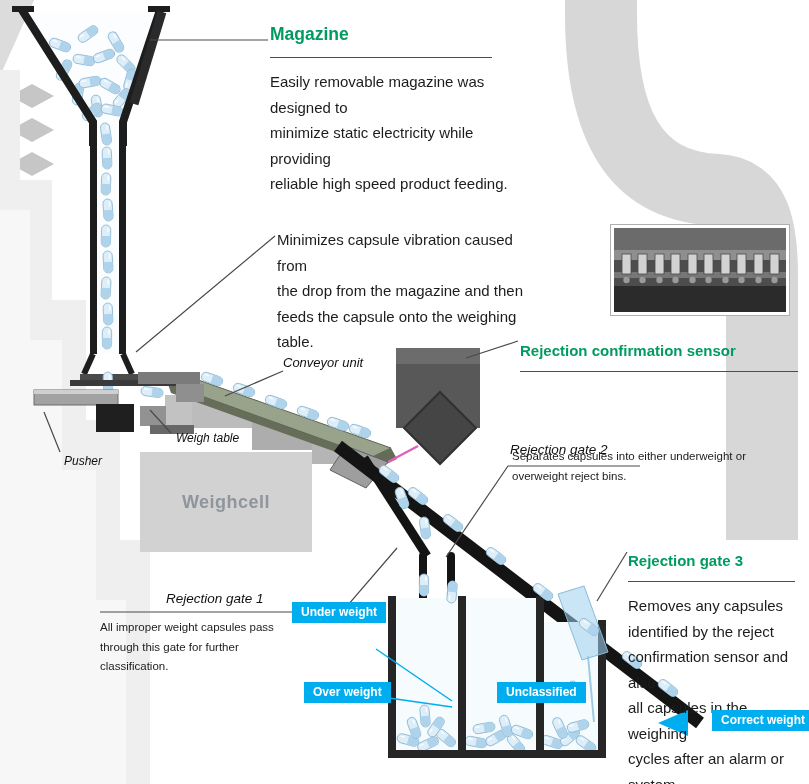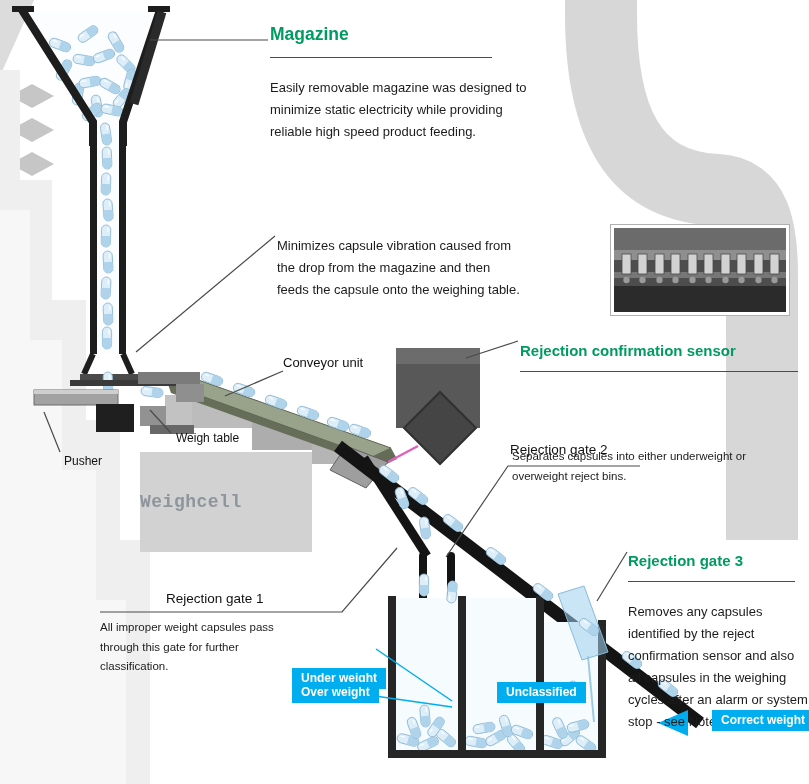--- a/index.html
+++ b/index.html
@@ -3,31 +3,31 @@
 <meta charset="utf-8">
 <style>
   * { margin:0; padding:0; box-sizing:border-box; }
   body { font-family:"Liberation Sans", sans-serif; background:#ffffff; }
   .stage { position:relative; width:809px; height:784px; background:#ffffff; overflow:hidden; }
   .scene { position:absolute; left:0; top:0; }
 
   .callout { position:absolute; }
   .callout h3 { color:#009b60; font-size:17.5px; font-weight:bold; padding-bottom:12px; border-bottom:1px solid #4d4d4d; white-space:nowrap; }
   .callout.small h3 { font-size:15px;margin-top:20px; }
-  .callout p { margin-top:19px; font-size:13px; line-height:1.7; color:#1c1c1c; white-space:pre-line; }
-
-  .plabel { position:absolute; font-size:13.5px; color:#111; white-space:nowrap; }
+  .callout p { margin-top:11px; font-size:15px; line-height:1.7; color:#1c1c1c; white-space:pre-line; }
+
+  .plabel { position:absolute; font-size:13.5px; color:#111; white-space:nowrap;font-style:italic; }
   .plabel.sm { font-size:12px; }
   .pdesc { position:absolute; font-size:11.5px; line-height:1.7; color:#1c1c1c; white-space:pre-line; }
 
   .badge { position:absolute; background:#00adee; color:#fff; font-weight:bold; font-size:12px; padding:3px 9px 4px; white-space:nowrap; }
 
   .weighcell { position:absolute; left:140px; top:452px; width:172px; height:100px; background:#d2d2d2;
-               display:flex; align-items:center; justify-content:flex-start;
-               font-size:18px; font-weight:bold; color:#8e959c; letter-spacing:0.5px;font-family:Liberation Mono, monospace; }
+               display:flex; align-items:center; justify-content:center;
+               font-size:18px; font-weight:bold; color:#8e959c; letter-spacing:0.5px; }
 
   .photo { position:absolute; left:610px; top:224px; width:180px; height:92px; background:#fff;
            border:1px solid #b0b0b0; padding:3px; }
 </style>
 </head>
 <body>
 
 <div class="stage">
 
   <svg class="scene" width="809" height="784" viewBox="0 0 809 784">
@@ -288,18 +288,18 @@
 
   <div class="plabel" style="left:510px; top:442px">Rejection gate 2</div>
   <div class="pdesc" style="left:512px; top:447px; width:290px">Separates capsules into either underweight or
 overweight reject bins.</div>
 
   <div class="plabel" style="left:166px; top:591px">Rejection gate 1</div>
   <div class="pdesc" style="left:100px; top:618px; width:220px">All improper weight capsules pass
 through this gate for further
 classification.</div>
 
-  <div class="badge" style="left:292px; top:668px">Under weight</div>
-  <div class="badge" style="left:292px; top:682px">Over weight</div>
+  <div class="badge" style="left:292px; top:602px">Under weight</div>
+  <div class="badge" style="left:304px; top:682px">Over weight</div>
   <div class="badge" style="left:497px; top:682px">Unclassified</div>
   <div class="badge" style="left:712px; top:710px">Correct weight</div>
 
 </div>
 
 </body></html>

